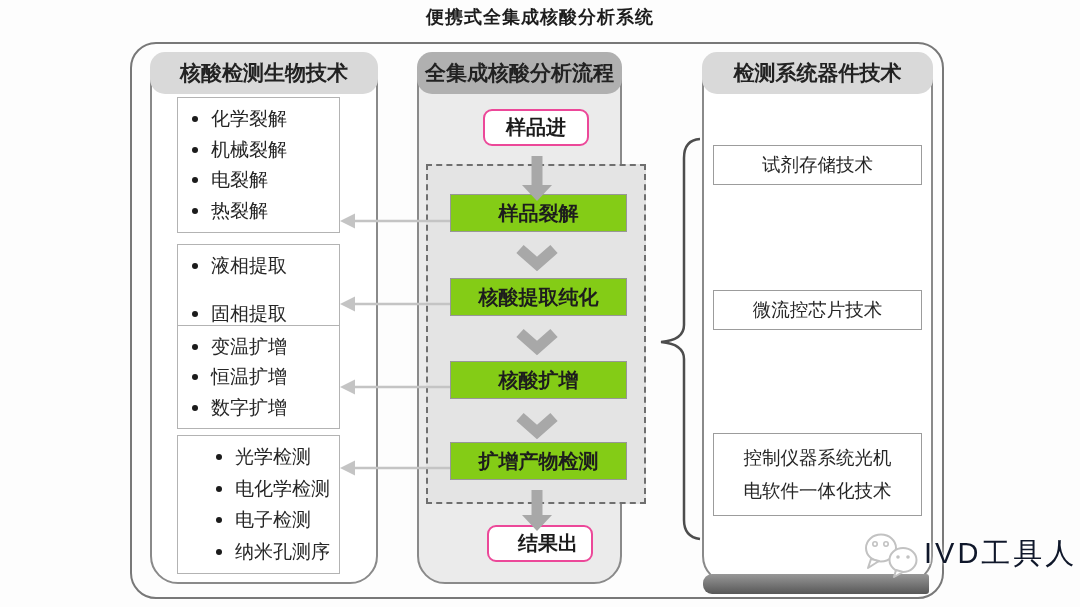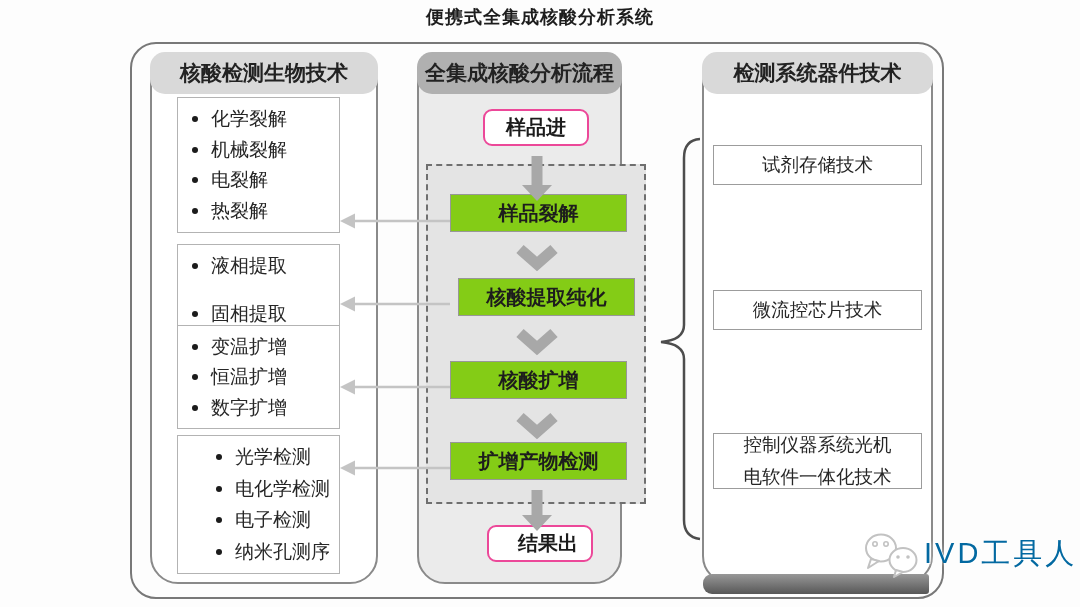--- a/index.html
+++ b/index.html
@@ -62,48 +62,48 @@
     font-size:20px; font-weight:bold; color:#1b1b1b;
   }
   .pill.start { left:64px; top:55px; }
   .pill.end   { left:68px; top:471px;padding-left:16px; }
   .step {
     position:absolute; left:31px; width:177px; height:38px; background:#84cc16;
     border:1.5px solid #979797;
     display:flex; align-items:center; justify-content:center;
     font-size:20px; font-weight:bold; color:#1d1d1d;
   }
-  .s1 { top:140px; } .s2 { top:224px;margin-left:8px; } .s3 { top:307px; } .s4 { top:388px; }
+  .s1 { top:140px; } .s2 { top:224px; } .s3 { top:307px; } .s4 { top:388px; }
 
   
   .rbox {
     position:absolute; left:9px; width:209px; background:#fff;
     border:1.5px solid #9c9c9c;
     display:flex; align-items:center; justify-content:center; text-align:center;
     font-size:18.5px; color:#262626; white-space:pre-line; line-height:1.75;
     padding:0 10px;
   }
   .r1 { top:91px;  height:40px; }
   .r2 { top:236px; height:40px; }
-  .r3 { top:379px; height:56px; }
+  .r3 { top:379px; height:83px; }
 
   .overlay { position:absolute; left:0; top:0; width:1080px; height:607px;
              pointer-events:none; z-index:3; }
 
   .shadow-bar {
     position:absolute; left:703px; top:574px; width:226px; height:20px;
     background:linear-gradient(180deg,#989898,#575757);
     border-radius:9px 3px 3px 9px; z-index:4;
   }
   .watermark {
     position:absolute; left:860px; top:528px; height:52px;
     display:flex; align-items:center; z-index:5;
   }
   .wm-text {
-    font-size:29px; color:#0369a1; letter-spacing:3px;
+    font-size:29px; color:#0f172a; letter-spacing:3px;
     text-shadow:0 0 5px rgba(255,255,255,.95), 1px 1px 0 #ffffff;
   }
 </style>
 </head>
 <body>
 
 <div class="canvas">
 
   <div class="title">便携式全集成核酸分析系统</div>
 

